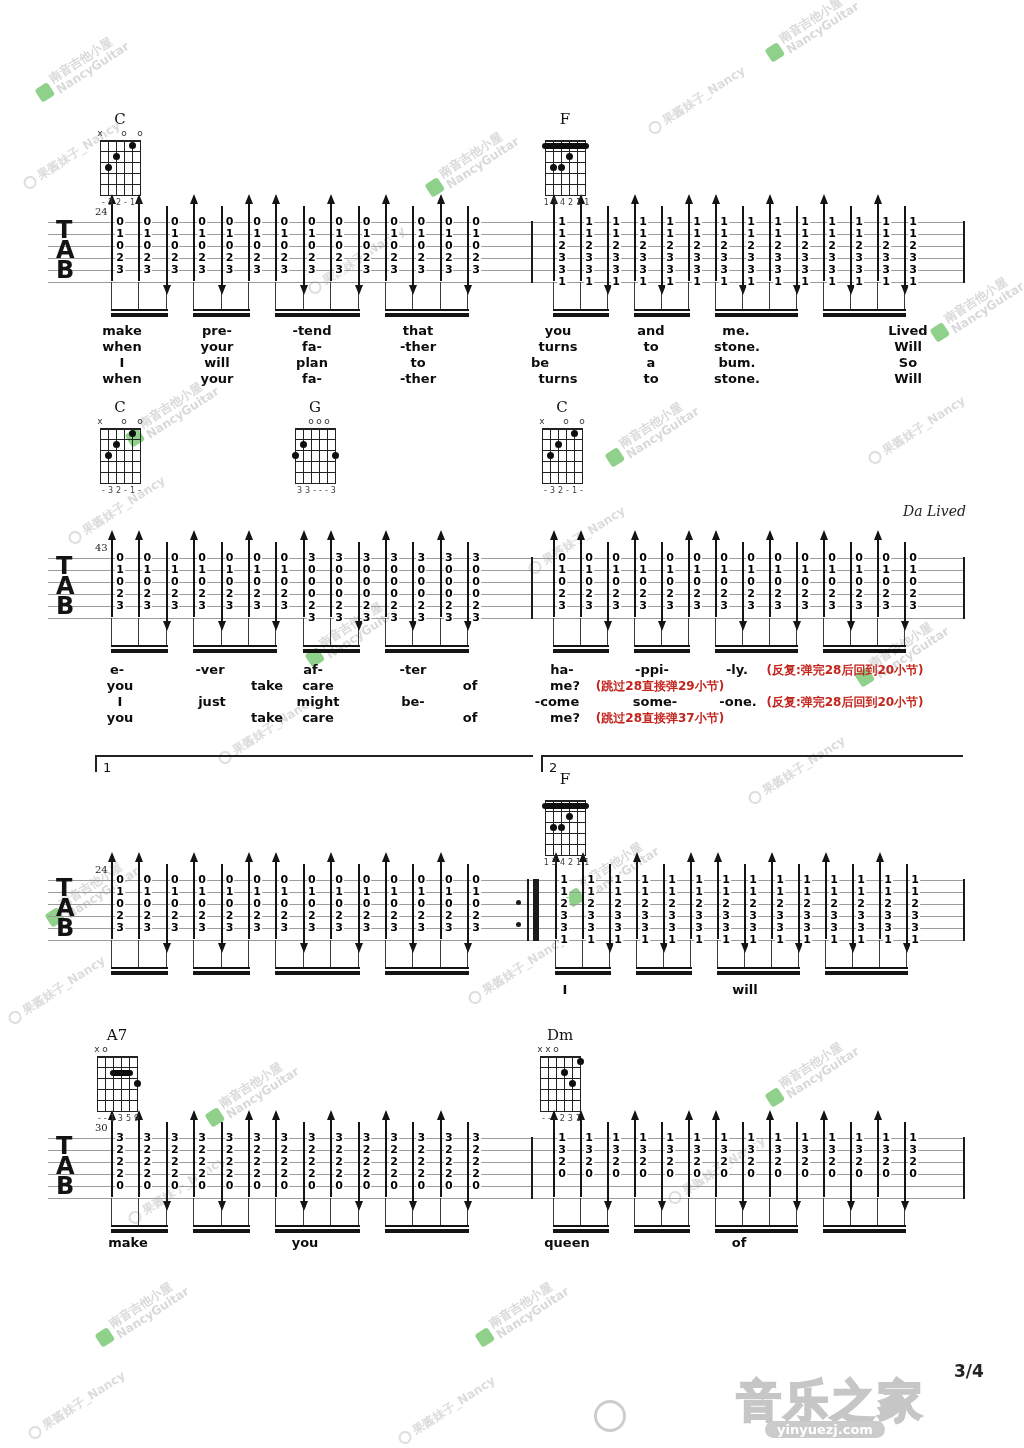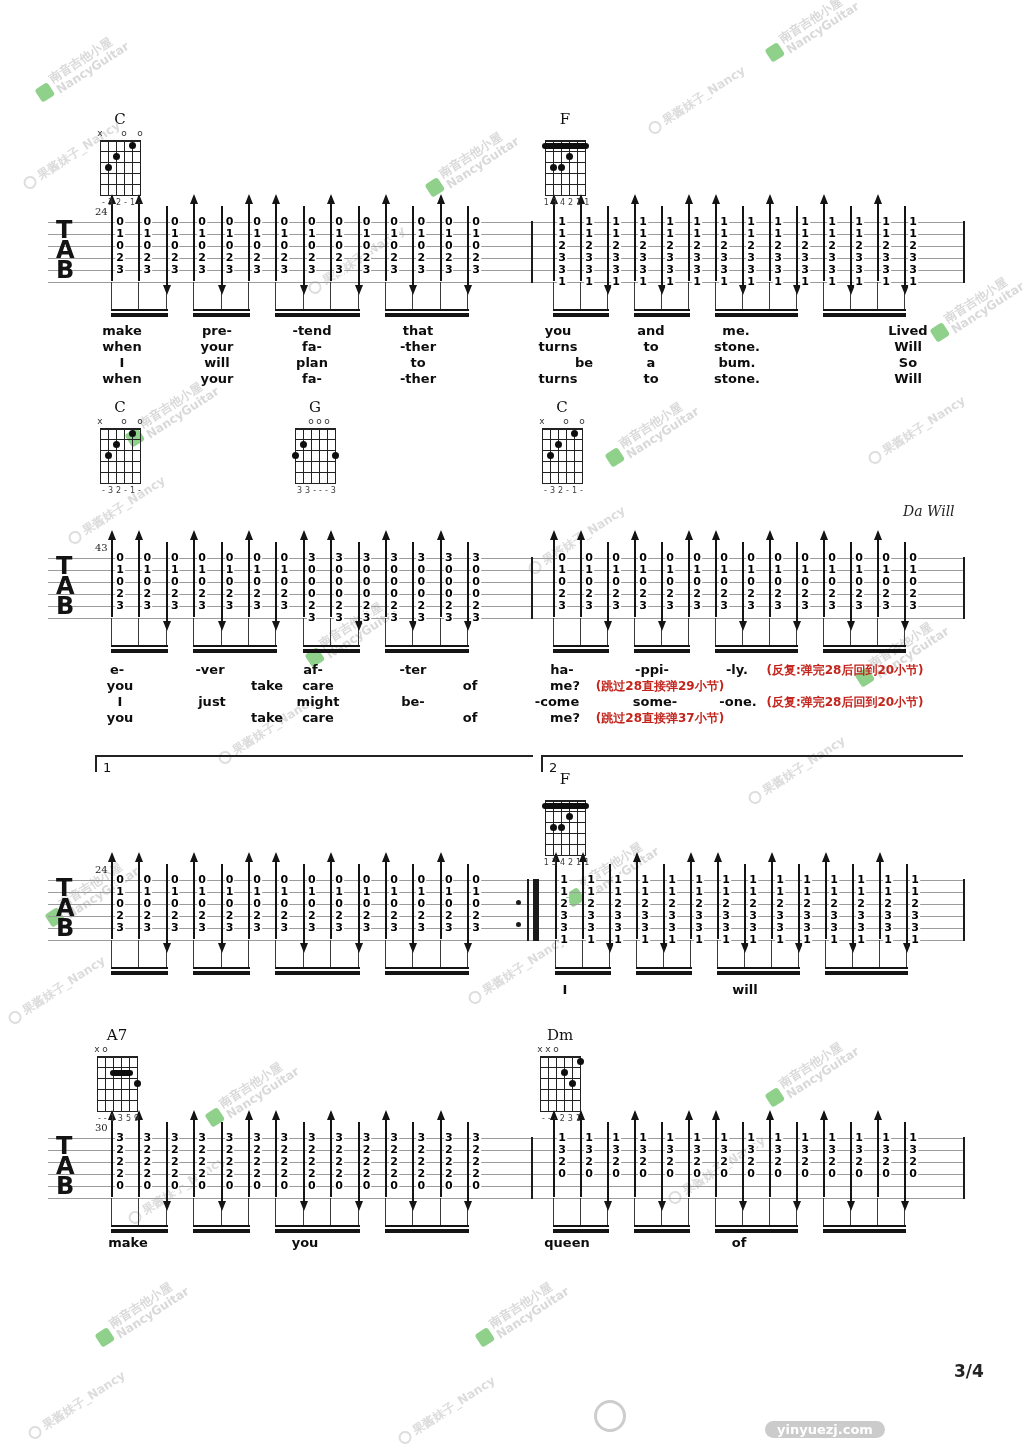--- a/index.html
+++ b/index.html
@@ -52,23 +52,24 @@
   
   .footer-face{position:absolute;left:594px;top:1400px;width:32px;height:32px;border:3px solid #cdcdcd;border-radius:50%;z-index:0}
   .footer-handle{position:absolute;left:634px;top:1398px;font-size:26px;font-weight:bold;color:#eee;-webkit-text-stroke:2px #cfcfcf;z-index:0;white-space:nowrap}
   .footer-brand{position:absolute;left:737px;top:1372px;font-size:44px;font-weight:bold;color:#f6f6f6;-webkit-text-stroke:2.5px #c6c6c6;letter-spacing:3px;z-index:0;white-space:nowrap}
   .footer-site{position:absolute;left:765px;top:1421px;background:#cbcbcb;color:#fff;font-weight:bold;font-size:13px;border-radius:10px;padding:1px 12px;z-index:0;white-space:nowrap}
 </style>
 </head>
 <body>
 
 <div id="sheet">
-  <div class="dacoda">Da Will</div>
+  <div class="dacoda">Da Lived</div>
   <div class="pagenum">3/4</div>
   <div class="footer-face"></div>
+  <div class="footer-brand">音乐之家</div>
   <div class="footer-site">yinyuezj.com</div>
 <div class="wm" style="left: 30px; top: 55px;"><div class="gi"></div><div class="wmtxt"><div>南音吉他小屋</div><div>NancyGuitar</div></div></div>
     <div class="wm" style="left: 760px; top: 15px;"><div class="gi"></div><div class="wmtxt"><div>南音吉他小屋</div><div>NancyGuitar</div></div></div>
     <div class="wm" style="left: 420px; top: 150px;"><div class="gi"></div><div class="wmtxt"><div>南音吉他小屋</div><div>NancyGuitar</div></div></div>
     <div class="wm" style="left: 120px; top: 400px;"><div class="gi"></div><div class="wmtxt"><div>南音吉他小屋</div><div>NancyGuitar</div></div></div>
     <div class="wm" style="left: 600px; top: 420px;"><div class="gi"></div><div class="wmtxt"><div>南音吉他小屋</div><div>NancyGuitar</div></div></div>
     <div class="wm" style="left: 925px; top: 295px;"><div class="gi"></div><div class="wmtxt"><div>南音吉他小屋</div><div>NancyGuitar</div></div></div>
     <div class="wm" style="left: 300px; top: 620px;"><div class="gi"></div><div class="wmtxt"><div>南音吉他小屋</div><div>NancyGuitar</div></div></div>
     <div class="wm" style="left: 850px; top: 640px;"><div class="gi"></div><div class="wmtxt"><div>南音吉他小屋</div><div>NancyGuitar</div></div></div>
     <div class="wm" style="left: 40px; top: 880px;"><div class="gi"></div><div class="wmtxt"><div>南音吉他小屋</div><div>NancyGuitar</div></div></div>
@@ -371,21 +372,21 @@
       <div class="lyr" style="left: 312px; top: 117px;">fa-</div>
       <div class="lyr" style="left: 418px; top: 117px;">-ther</div>
       <div class="lyr" style="left: 558px; top: 117px;">turns</div>
       <div class="lyr" style="left: 651px; top: 117px;">to</div>
       <div class="lyr" style="left: 737px; top: 117px;">stone.</div>
       <div class="lyr" style="left: 908px; top: 117px;">Will</div>
       <div class="lyr" style="left: 122px; top: 133px;">I</div>
       <div class="lyr" style="left: 217px; top: 133px;">will</div>
       <div class="lyr" style="left: 312px; top: 133px;">plan</div>
       <div class="lyr" style="left: 418px; top: 133px;">to</div>
-      <div class="lyr" style="left: 584px; top: 133px;">be</div>
+      <div class="lyr" style="left: 540px; top: 133px;">be</div>
       <div class="lyr" style="left: 651px; top: 133px;">a</div>
       <div class="lyr" style="left: 737px; top: 133px;">bum.</div>
       <div class="lyr" style="left: 908px; top: 133px;">So</div>
       <div class="lyr" style="left: 122px; top: 149px;">when</div>
       <div class="lyr" style="left: 217px; top: 149px;">your</div>
       <div class="lyr" style="left: 312px; top: 149px;">fa-</div>
       <div class="lyr" style="left: 418px; top: 149px;">-ther</div>
       <div class="lyr" style="left: 558px; top: 149px;">turns</div>
       <div class="lyr" style="left: 651px; top: 149px;">to</div>
       <div class="lyr" style="left: 737px; top: 149px;">stone.</div>

